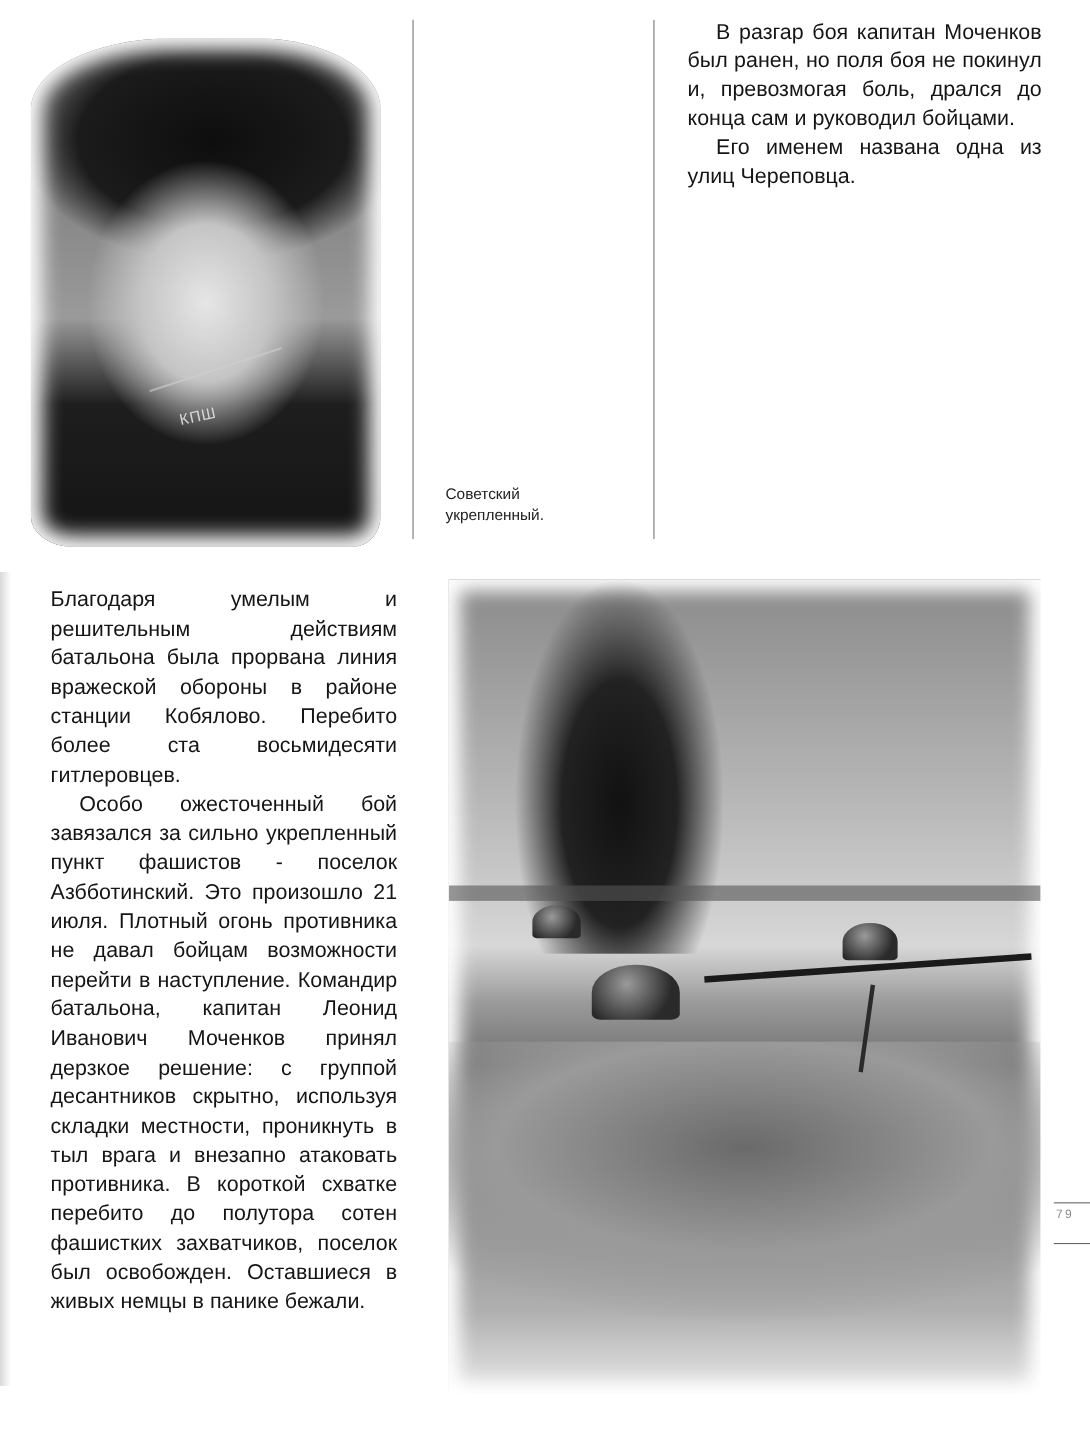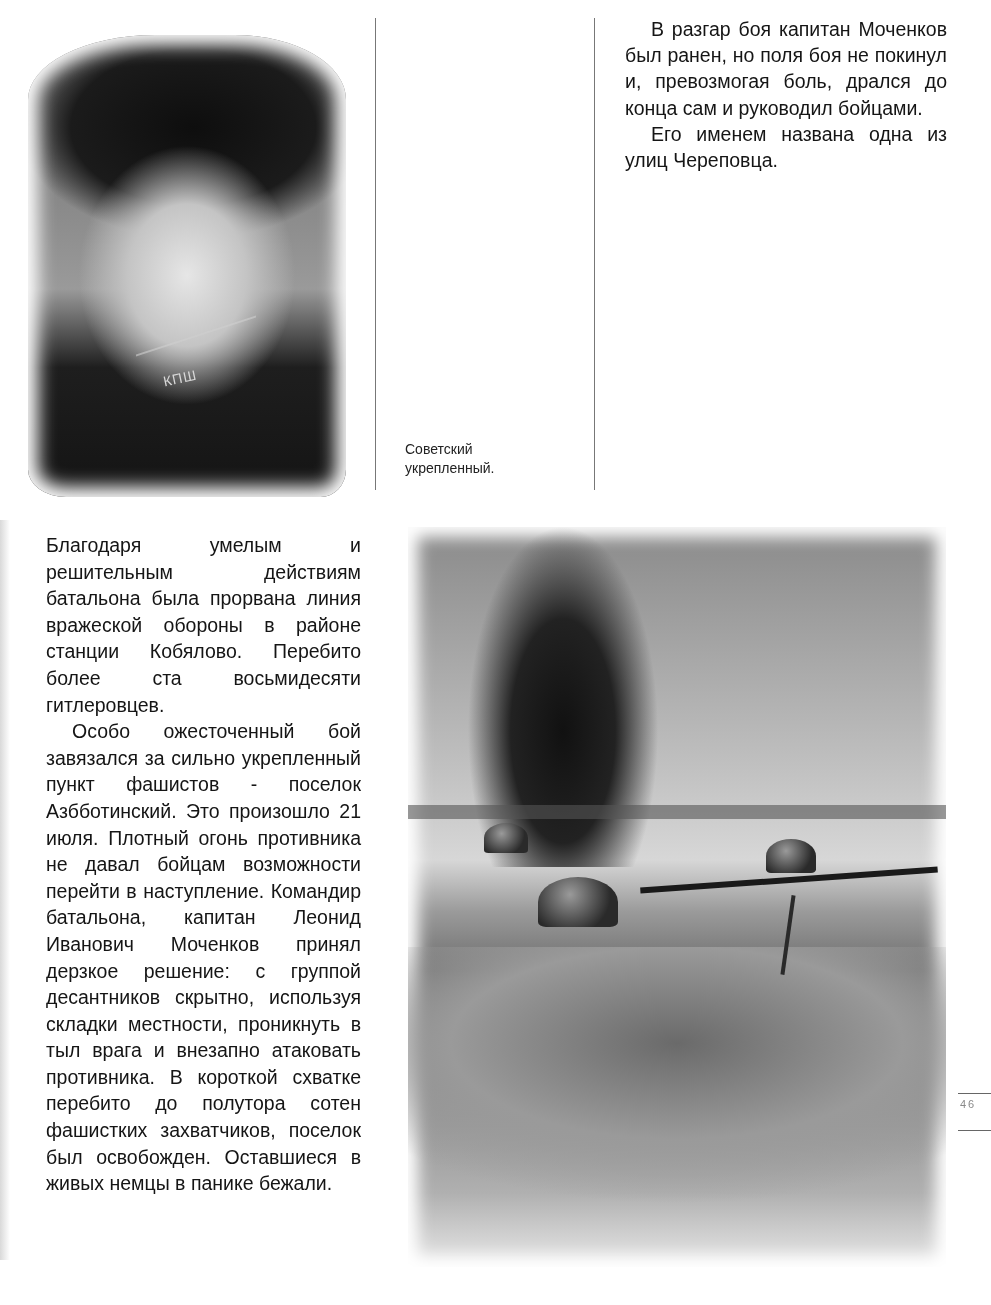--- a/index.html
+++ b/index.html
@@ -65,14 +65,14 @@
   <div class="horizon"></div>
   <div class="dirt"></div>
   <div class="helmet" style="left:76px; top:296px; width:44px; height:30px;"></div>
   <div class="helmet" style="left:130px; top:350px; width:80px; height:50px;"></div>
   <div class="helmet" style="left:358px; top:312px; width:50px; height:34px;"></div>
   <div class="gun"></div>
   <div class="bipod"></div>
 </div>
 
 <div class="abs page-line" style="top:1093px;"></div>
-<div class="abs page-num">46</div>
+<div class="abs page-num">79</div>
 <div class="abs page-line" style="top:1130px;"></div>
 
 </body></html>

